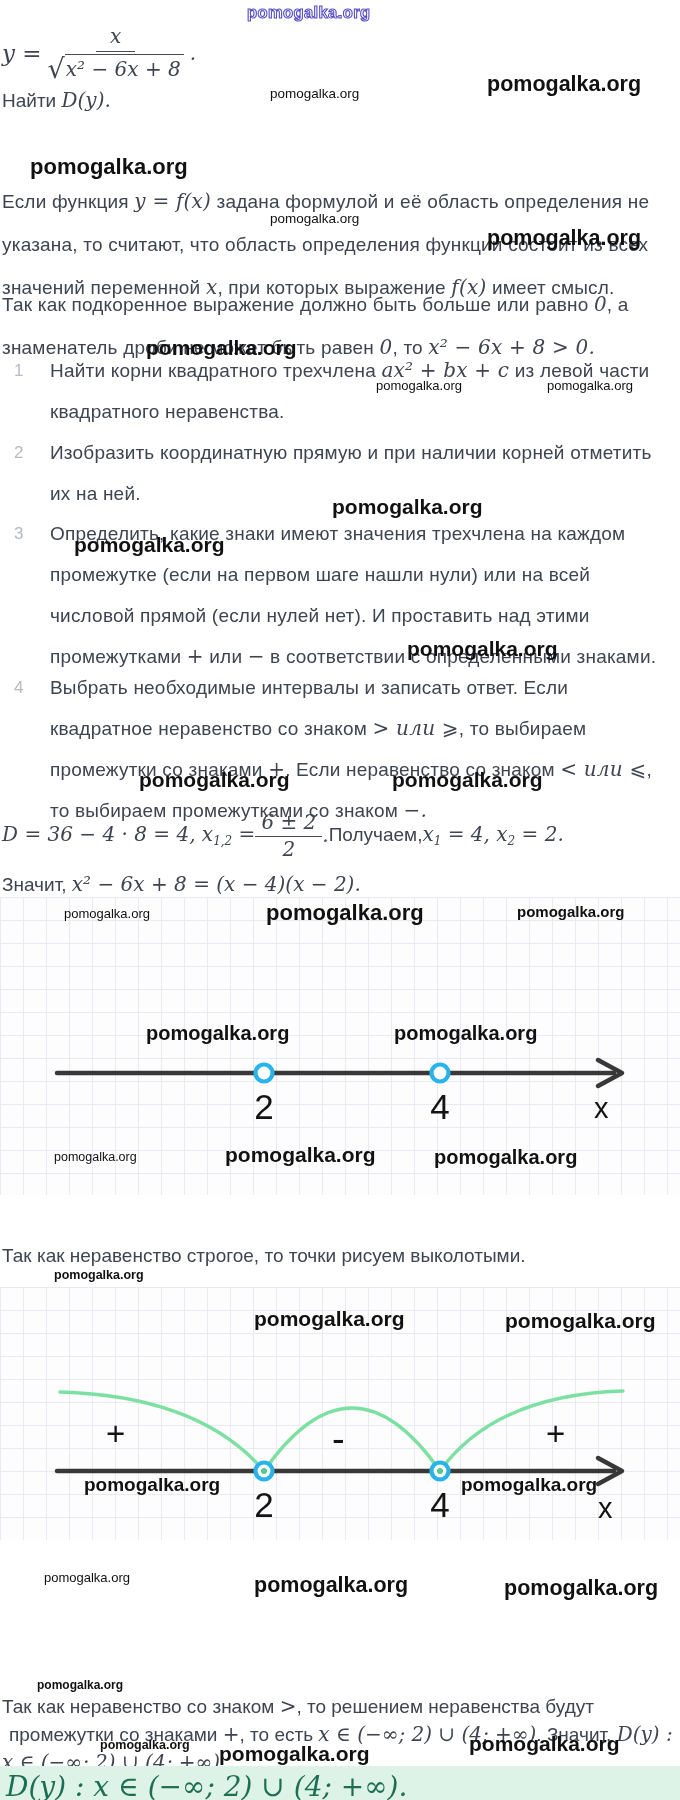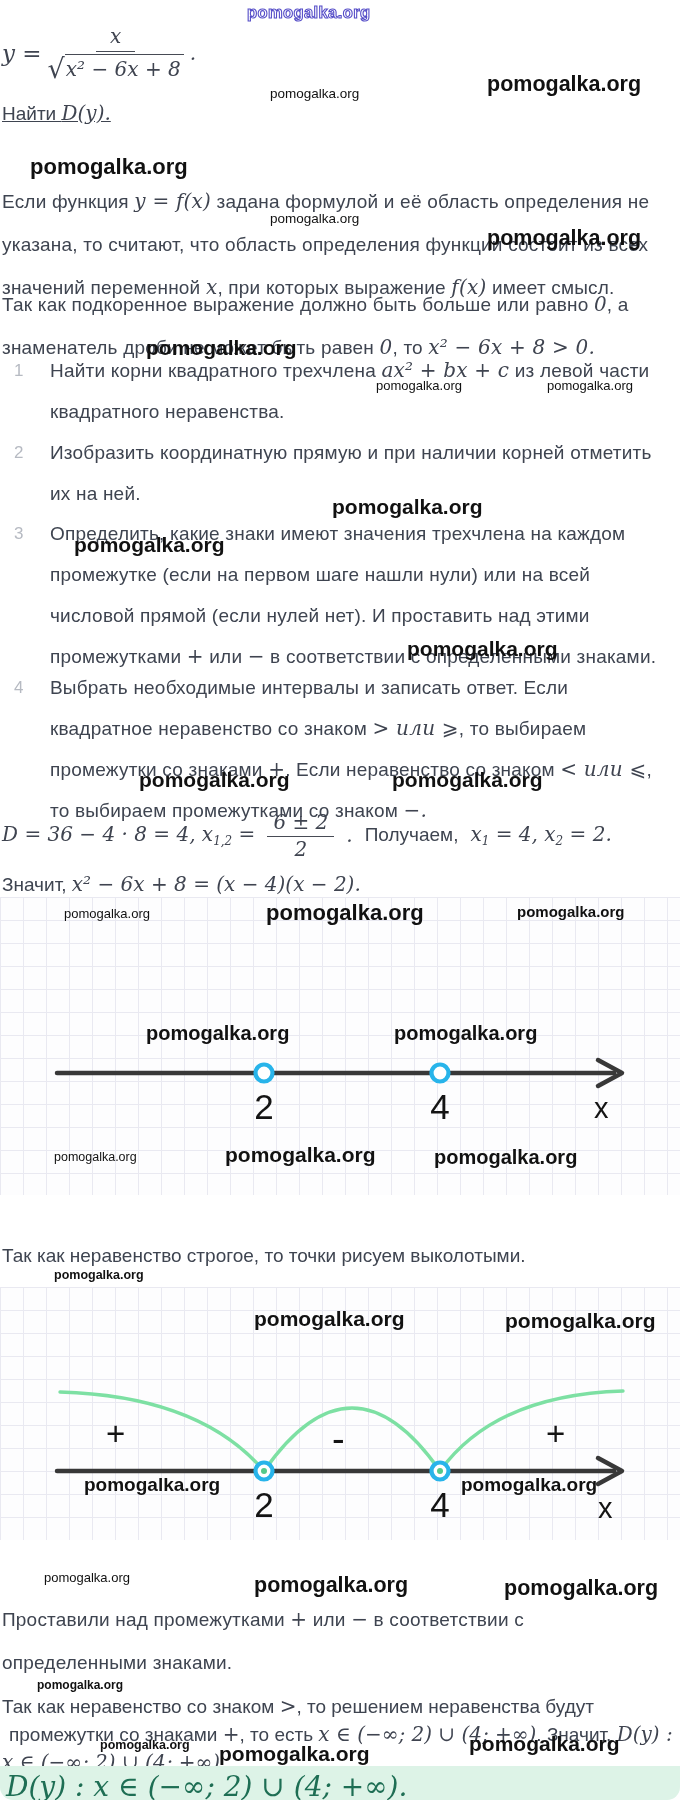--- a/index.html
+++ b/index.html
@@ -1,38 +1,38 @@
 <!DOCTYPE html>
 <html><head>
 <meta charset="utf-8">
 <style>
   html,body{margin:0;padding:0;background:#fff;}
   .page{position:relative;width:680px;height:1800px;overflow:hidden;background:#ffffff;
-        font-family:"Liberation Sans",sans-serif;color:#3e4450;border-radius:13px;}
+        font-family:"Liberation Sans",sans-serif;color:#3e4450;}
   
   .para{position:absolute;left:2px;width:648px;font-size:19px;line-height:43px;
         letter-spacing:.2px;color:#3e4450;}
   .m{font-family:"DejaVu Serif","DejaVu Sans",serif;font-style:italic;font-size:20px;color:#3f4450;}
   .m sub{font-size:12px;font-style:italic;vertical-align:-4px;}
   .sans{font-family:"Liberation Sans",sans-serif;}
   
   .formula{position:absolute;left:2px;top:24px;display:flex;align-items:center;gap:6px;}
   .formula .lhs{font-size:23px;}
   .frac{display:inline-flex;flex-direction:column;align-items:center;}
   .frac .fnum{border-bottom:1.8px solid #474b55;padding:0 14px 3px;text-align:center;}
   .frac .fden{padding-top:2px;display:inline-flex;align-items:flex-start;}
   .sqrt-sign{font-style:normal;font-size:27px;line-height:1;transform:translateY(1px);}
   .radicand{border-top:1.7px solid #474b55;padding:2px 3px 0 1px;}
-  .task{position:absolute;left:2px;top:101px;font-size:19px;text-decoration:underline;}
+  .task{position:absolute;left:2px;top:88px;font-size:19px;}
   
   .step{position:absolute;left:14px;width:652px;display:flex;}
   .step-num{width:36px;flex:none;color:#b6bac2;font-size:17px;line-height:41px;}
   .step-body{flex:1;font-size:19px;line-height:41px;letter-spacing:.2px;}
   
-  .dline{position:absolute;left:2px;top:806px;height:58px;display:flex;align-items:center;gap:12px;}
+  .dline{position:absolute;left:2px;top:806px;height:58px;display:flex;align-items:center;gap:0;}
   .dline .frac .fnum{border-bottom:1.8px solid #474b55;padding:0 6px 2px;}
   .dline .sans{font-size:19px;}
   .pline{position:absolute;left:2px;font-size:19px;}
   
   .wm{position:absolute;white-space:nowrap;color:#111;font-family:"Liberation Sans",sans-serif;}
   .wm-outline{color:transparent;-webkit-text-stroke:1.1px #564ec8;font-weight:700;letter-spacing:.4px;}
   
   .grid{position:absolute;left:0;width:680px;background-color:#fdfdfe;
         background-image:linear-gradient(#e9e9f1 1px,transparent 1px),
                          linear-gradient(90deg,#e9e9f1 1px,transparent 1px);
@@ -180,23 +180,20 @@
   <div class="wm" style="left:84px;top:1474px;font-size:19px;font-weight:700;">pomogalka.org</div>
   <div class="wm" style="left:461px;top:1474px;font-size:19px;font-weight:700;">pomogalka.org</div>
   <div class="axis-num" style="left:246px;top:1485px;">2</div>
   <div class="axis-num" style="left:422px;top:1485px;">4</div>
   <div class="axis-x" style="left:598px;top:1492px;">x</div>
 
   <div class="wm" style="left:44px;top:1570px;font-size:13px;font-weight:500;">pomogalka.org</div>
   <div class="wm" style="left:254px;top:1573px;font-size:21.5px;font-weight:700;">pomogalka.org</div>
   <div class="wm" style="left:504px;top:1576px;font-size:21.5px;font-weight:700;">pomogalka.org</div>
 
-  <div class="para" style="top:1598px;">
-    <span class="sans">Проставили над промежутками </span><span class="m">+</span><span class="sans"> или </span><span class="m">−</span><span class="sans"> в соответствии с определенными знаками.</span>
-  </div>
 
   <div class="wm" style="left:37px;top:1678px;font-size:12px;font-weight:600;">pomogalka.org</div>
 
   <div class="pline" style="top:1694px;white-space:nowrap;">
     <span class="sans">Так как неравенство со знаком </span><span class="m">&gt;</span><span class="sans">, то решением неравенства будут</span>
   </div>
 
   <div class="pline" style="top:1722px;white-space:nowrap;margin-left:7px;">
     <span class="sans">промежутки со знаками </span><span class="m">+</span><span class="sans">, то есть </span><span class="m">x ∈ (−∞; 2) ∪ (4; +∞)</span><span class="sans">. Значит, </span><span class="m">D(y) :</span>
   </div>

